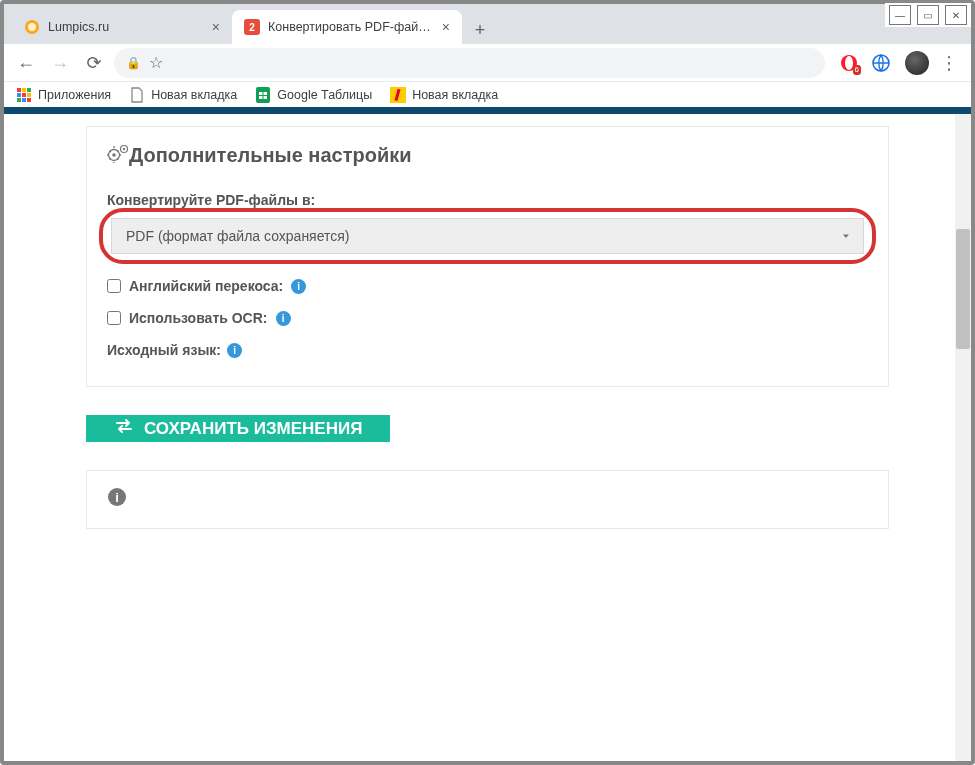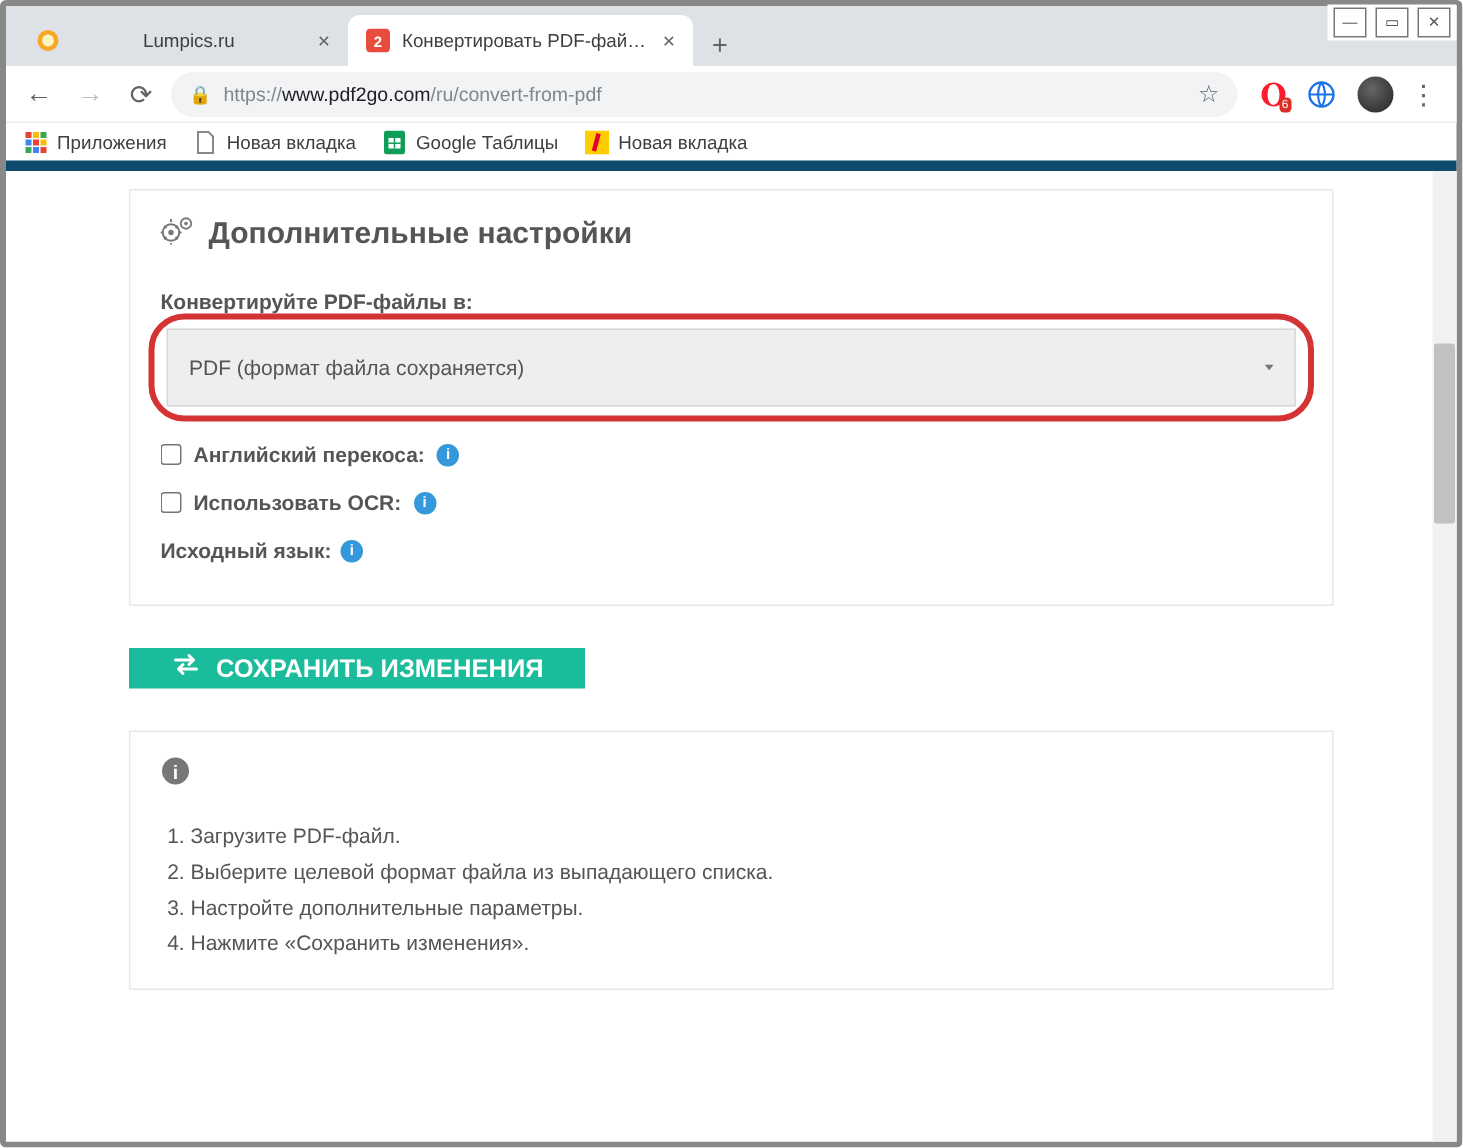--- a/index.html
+++ b/index.html
@@ -8,21 +8,21 @@
 
 .window-frame { width: 975px; height: 765px; border: 4px solid #888; border-radius: 4px; position: relative; background: #fff; }
 .window-controls { position: absolute; top: -1px; right: 0; display: flex; gap: 6px; background: #fff; padding: 2px 4px; z-index: 10; }
 .win-btn { width: 22px; height: 20px; border: 1px solid #777; display: flex; align-items: center; justify-content: center; font-size: 10px; color: #555; cursor: default; background: #fff; }
 
 
 .tab-strip { display: flex; align-items: flex-end; height: 40px; background: #dee1e6; padding: 6px 8px 0 8px; }
 .tab { display: flex; align-items: center; height: 34px; padding: 0 12px; border-radius: 8px 8px 0 0; font-size: 12.5px; color: #3c4043; min-width: 220px; max-width: 230px; gap: 8px; }
 .tab.active { background: #fff; }
 .tab .favicon { width: 16px; height: 16px; display: inline-flex; align-items: center; justify-content: center; }
-.tab .title { flex: 1; white-space: nowrap; overflow: hidden; text-overflow: ellipsis; text-align: center; }
+.tab .title { flex: 1; white-space: nowrap; overflow: hidden; text-overflow: ellipsis; }
 .tab .close { color: #5f6368; font-size: 14px; cursor: pointer; }
 .new-tab { width: 28px; height: 28px; display: flex; align-items: center; justify-content: center; color: #5f6368; font-size: 18px; cursor: pointer; margin-left: 4px; }
 
 .toolbar { display: flex; align-items: center; height: 38px; padding: 0 8px; gap: 6px; background: #fff; border-bottom: 1px solid #e8eaed; }
 .nav-btn { width: 28px; height: 28px; display: flex; align-items: center; justify-content: center; color: #5f6368; font-size: 18px; cursor: pointer; border-radius: 50%; }
 .addr-bar { flex: 1; display: flex; align-items: center; height: 30px; background: #f1f3f4; border-radius: 15px; padding: 0 12px; gap: 8px; font-size: 13px; color: #202124; }
 .lock-icon { color: #5f6368; font-size: 12px; }
 .addr-text { flex: 1; color: #80868b; }
 .addr-text .dark { color: #202124; }
 .star-icon { color: #5f6368; font-size: 16px; }
@@ -37,29 +37,29 @@
 .bm-icon { width: 16px; height: 16px; display: inline-flex; align-items: center; justify-content: center; }
 
 
 .viewport { position: relative; height: calc(100% - 40px - 38px - 32px); overflow: hidden; background: #fff; }
 .scroll-track { position: absolute; right: 0; top: 0; bottom: 0; width: 16px; background: #f1f1f1; }
 .scroll-thumb { position: absolute; right: 1px; top: 115px; width: 14px; height: 120px; background: #c1c1c1; border-radius: 2px; }
 
 .content { padding: 12px 82px 0 82px; }
 
 .panel { border: 1px solid #e8e8e8; background: #fff; margin-bottom: 28px; }
-.panel-header { padding: 16px 20px; font-size: 20px; font-weight: 700; color: #555; display: flex; align-items: center; gap: 10px; }
+.panel-header { padding: 16px 20px; font-size: 20px; font-weight: 700; color: #555; display: flex; align-items: center; gap: 0; }
 .panel-body { padding: 8px 20px 22px 20px; }
 
 .label { font-weight: 700; color: #555; font-size: 14px; margin-bottom: 6px; display: flex; align-items: center; gap: 6px; }
 .info-dot { width: 15px; height: 15px; border-radius: 50%; background: #3498db; color: #fff; font-size: 10px; font-weight: 700; display: inline-flex; align-items: center; justify-content: center; cursor: pointer; }
 
 .select-wrap { position: relative; margin-bottom: 18px; }
 .select-wrap.highlight { border: 4px solid #d43434; border-radius: 24px; padding: 6px 8px; margin: -3px -8px 14px -8px; }
-.select-box { width: 100%; height: 52px; background: #eeeeee; border: 1px solid #d8d8d8; color: #555; font-size: 14px; padding: 0 30px 0 14px; display: flex; align-items: center; position: relative; cursor: pointer; }
+.select-box { width: 100%; height: 36px; background: #eeeeee; border: 1px solid #d8d8d8; color: #555; font-size: 14px; padding: 0 30px 0 14px; display: flex; align-items: center; position: relative; cursor: pointer; }
 .select-box::after { content: "▼"; position: absolute; right: 12px; top: 50%; transform: translateY(-50%) scaleY(0.6); font-size: 10px; color: #777; }
 
 .check-row { display: flex; align-items: center; gap: 8px; margin-bottom: 16px; }
 .check-row input[type=checkbox] { width: 14px; height: 14px; }
 .check-row .chk-label { font-weight: 700; color: #555; font-size: 14px; }
 
 .save-btn { background: #1abc9c; color: #fff; font-weight: 700; font-size: 17px; padding: 3px 28px; border: none; display: inline-flex; align-items: center; gap: 10px; cursor: pointer; margin-bottom: 28px; }
 
 .how-list { padding: 0 20px 18px 40px; color: #555; font-size: 14px; line-height: 1.7; }
 .how-list li { list-style: decimal; }
@@ -100,23 +100,20 @@
     </div>
     <div class="new-tab">+</div>
   </div>
 
   <div class="toolbar">
     <div class="nav-btn">←</div>
     <div class="nav-btn" style="opacity:.4">→</div>
     <div class="nav-btn">⟳</div>
     <div class="addr-bar">
       <span class="lock-icon">🔒</span>
-      <span class="addr-text">
-        <span>https://</span><span class="dark">www.pdf2go.com</span><span>/ru/convert-from-pdf</span>
-      </span>
       <span class="star-icon">☆</span>
     </div>
     <div class="ext-icons">
       <div class="ext-icon">
         <svg width="18" height="18">
             <circle cx="9" cy="9" r="8" fill="#ff1b2d"></circle>
             <ellipse cx="9" cy="9" rx="4" ry="7" fill="#fff"></ellipse>
           </svg>
         <span class="badge">6</span>
       </div>
@@ -250,23 +247,17 @@
       
       <div class="panel">
         <div class="panel-header">
           <span>
             <svg width="20" height="20">
                 <circle cx="10" cy="10" r="9" fill="#777"></circle>
                 <text x="10" y="15" text-anchor="middle" font-size="13" font-weight="bold" fill="#fff">i</text>
               </svg>
           </span>
         </div>
-        <ol class="how-list">
-          <li>Загрузите PDF-файл.</li>
-          <li>Выберите целевой формат файла из выпадающего списка.</li>
-          <li>Настройте дополнительные параметры.</li>
-          <li>Нажмите «Сохранить изменения».</li>
-        </ol>
       </div>
 
     </div>
   </div>
 </div>
 
 </body></html>

